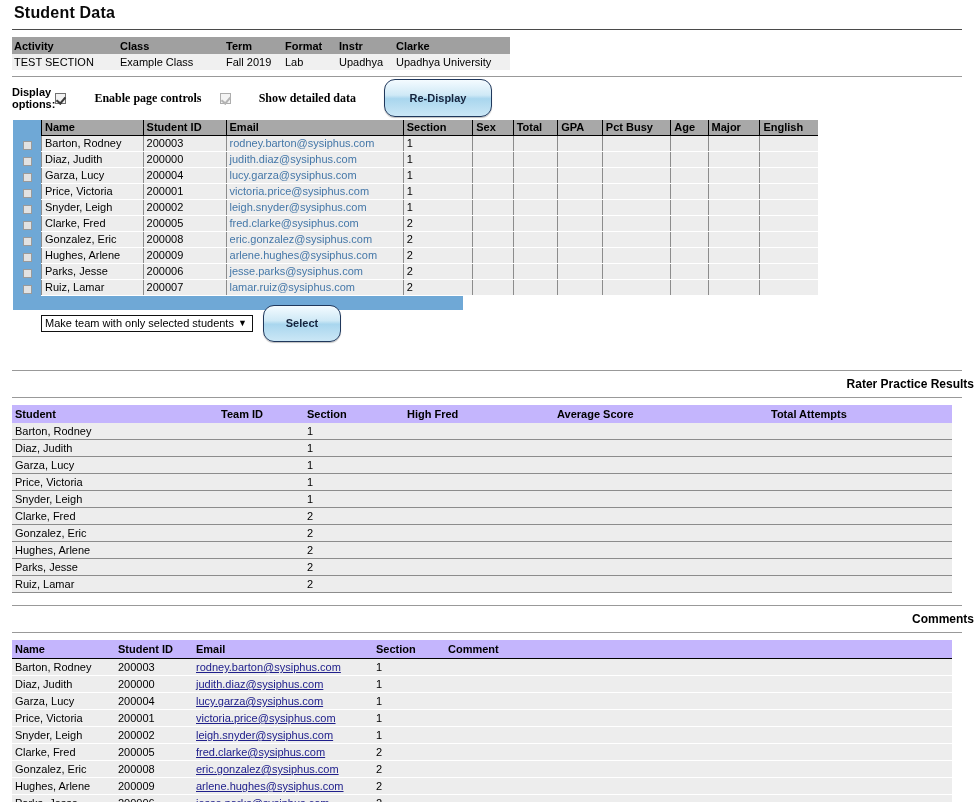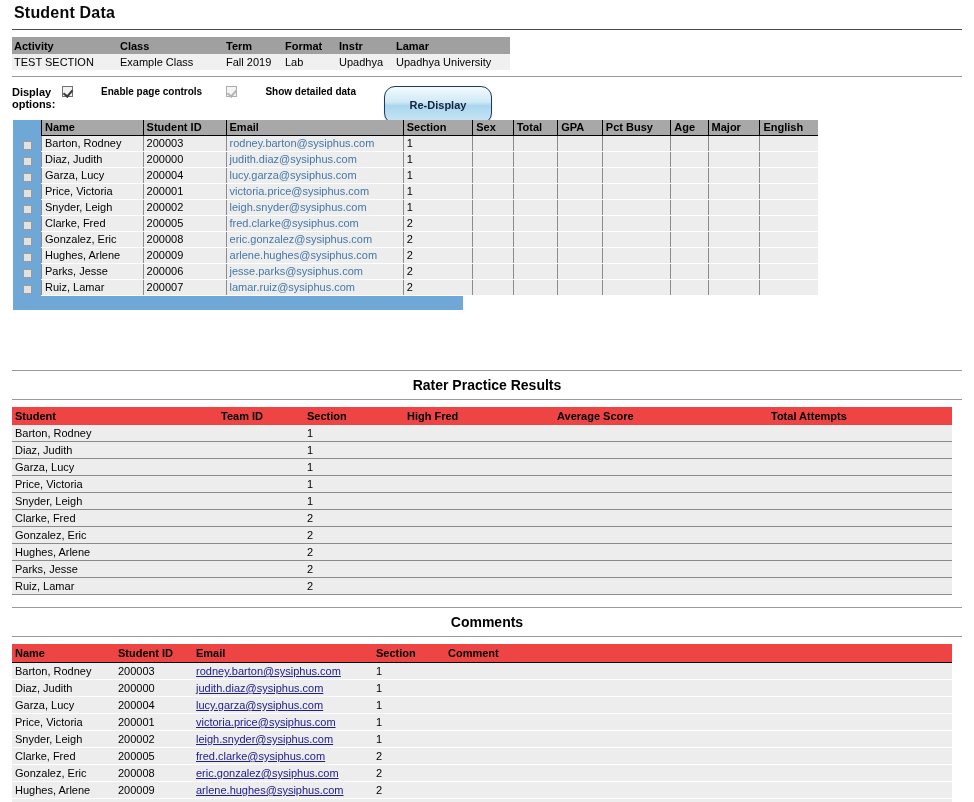--- a/index.html
+++ b/index.html
@@ -66,20 +66,21 @@
   .c-class    { width: 106px; }
   .c-term     { width: 59px; }
   .c-format   { width: 54px; }
   .c-instr    { width: 57px; }
   .c-school   { width: 116px; }
 
   
   .options-row {
     margin: 9px 0 0 12px;
     display: flex;
+    align-items: center;
     height: 24px;
     width: 480px;
   }
   .options-label {
     font-size: 11px;
     font-weight: bold;
     width: 95px;
   }
   .chk {
     width: 11px;
@@ -101,24 +102,25 @@
     border: solid #3a3a3a;
     border-width: 0 2px 2px 0;
     transform: rotate(40deg);
   }
   .chk.disabled {
     border-color: #adadad;
     background: #f4f4f4;
   }
   .chk.disabled.checked::after { border-color: #b4b4b4; }
   .opt-text {
-    font-size: 10px;
+    font-size: 12px;
     font-weight: bold;
     margin-left: 28px;
     white-space: nowrap;
+    font-family: Liberation Serif, serif;
   }
   .opt-gap { width: 46px; }
 
   .btn-pill {
     display: inline-flex;
     align-items: center;
     justify-content: center;
     height: 20px;
     padding: 8px 14px;
     border: 1px solid #20385c;
@@ -239,35 +241,35 @@
   .team-select .caret {
     position: absolute;
     right: 5px;
     font-size: 9px;
     line-height: 1;
   }
   .btn-select { margin-left: 10px; min-width: 48px; height: 19px; }
 
   
   .section-heading {
-    text-align: center;
-    font-size: 14px;
+    text-align: right;
+    font-size: 12px;
     font-weight: bold;
     padding: 6px 0 6px 0;
   }
 
   
   .wide-table {
     border-collapse: collapse;
     table-layout: fixed;
     width: 940px;
     margin: 0 0 0 12px;
   }
   .wide-table th {
-    background: #ef4444;
+    background: #c4b5fd;
     color: #000000;
     font-size: 11px;
     font-weight: bold;
     text-align: left;
     padding: 2px 0 2px 3px;
     height: 14px;
   }
   .wide-table.rater th { border-bottom: none; }
   .wide-table.comments th { border-bottom: 1px solid #000000; }
   .wide-table td {
@@ -314,21 +316,21 @@
       <col class="c-instr">
       <col class="c-school">
   </colgroup>
   <thead>
     <tr>
       <th>Activity</th>
       <th>Class</th>
       <th>Term</th>
       <th>Format</th>
       <th>Instr</th>
-      <th>Lamar</th>
+      <th>Clarke</th>
     </tr>
   </thead>
   <tbody>
     <tr>
       <td>TEST SECTION</td>
       <td>Example Class</td>
       <td>Fall 2019</td>
       <td>Lab</td>
       <td>Upadhya</td>
       <td>Upadhya University</td>
@@ -541,20 +543,27 @@
           <td></td>
           <td></td>
           <td></td>
           <td></td>
           <td></td>
           <td class="nol"></td>
         </tr>
       </tbody>
   </table>
 
+  <div class="action-bar">
+    <div class="team-select">
+      <span>Make team with only selected students</span>
+      <span class="caret">▼</span>
+    </div>
+    <span class="btn-pill btn-select">Select</span>
+  </div>
 
 </div>
 
 <hr class="rule-light" style="margin-top:50px;">
 
 <div class="section-heading">Rater Practice Results</div>
 <hr class="rule-light">
 
 <table class="wide-table rater" style="margin-top:7px;">
   <colgroup>

